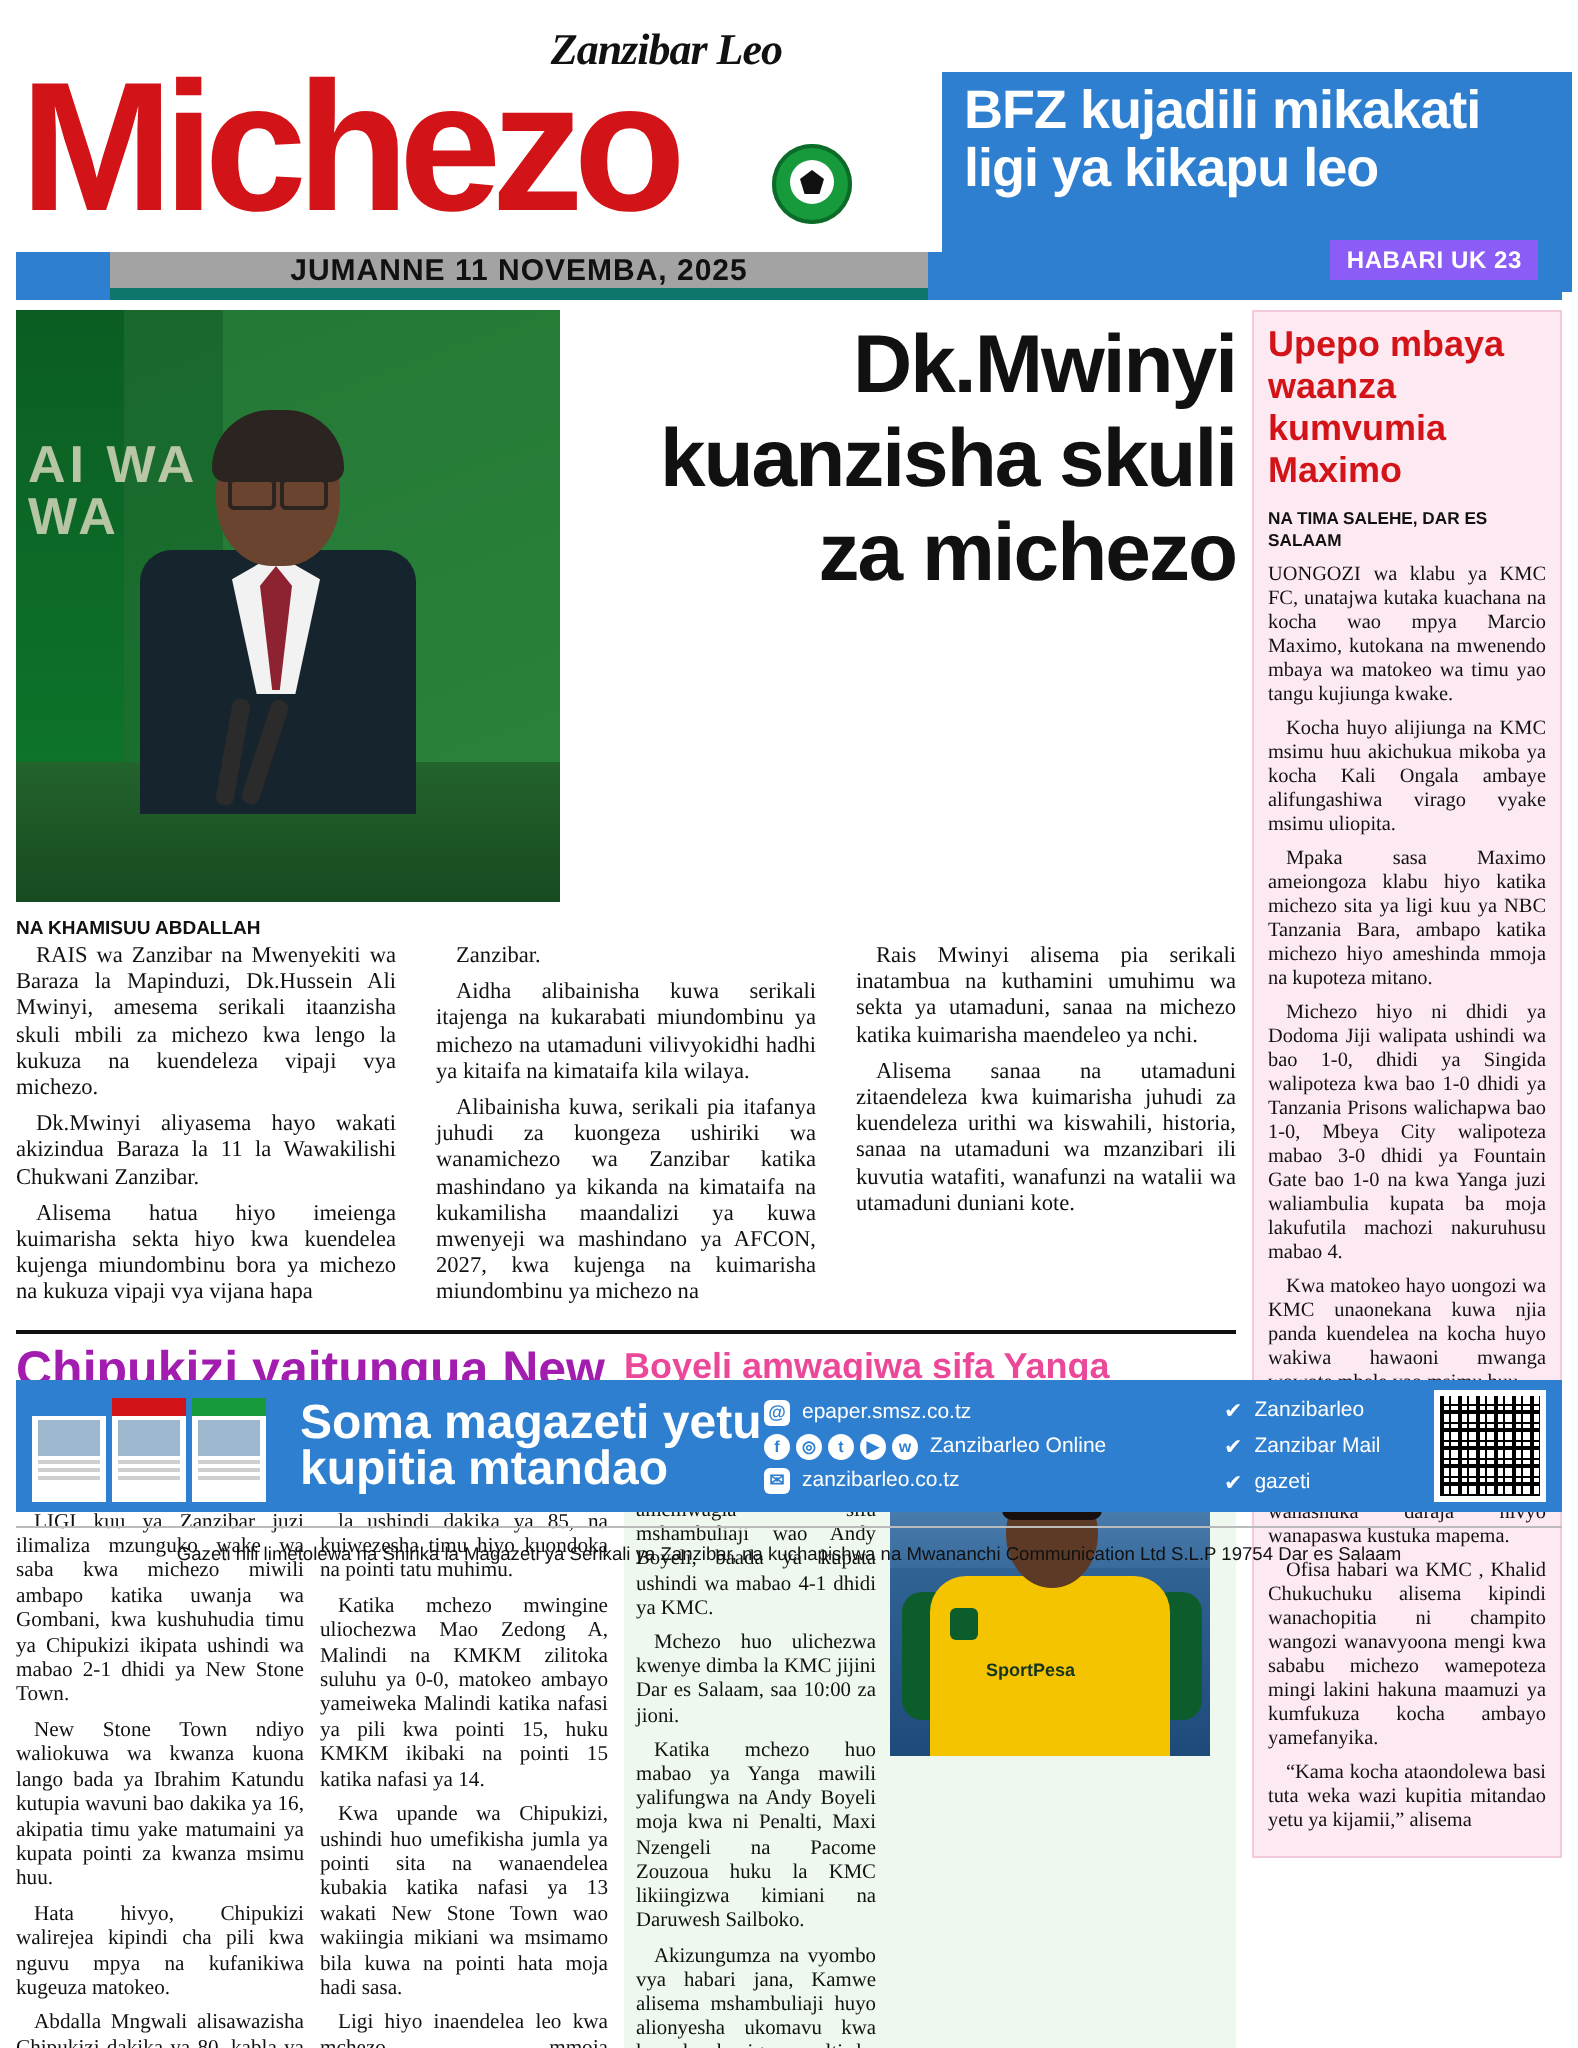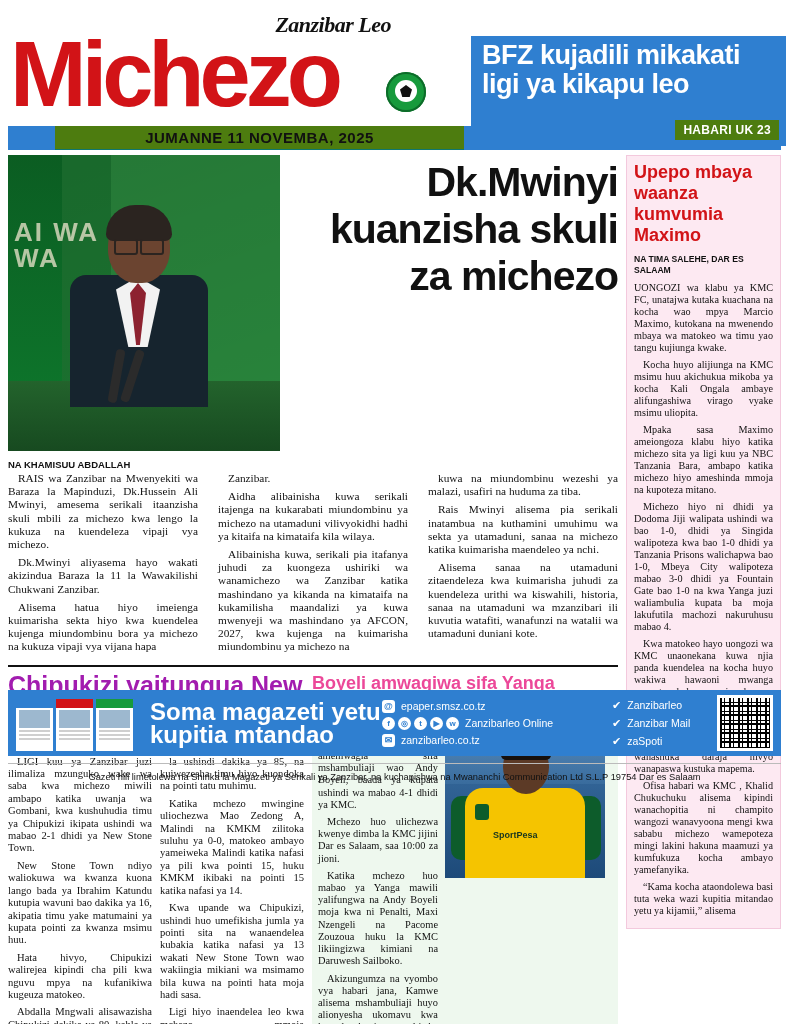--- a/index.html
+++ b/index.html
@@ -49,39 +49,39 @@
     position: absolute; left: 463px; top: 30px; width: 315px; height: 110px;
     background: #2f7fd0; color: #ffffff;
     border: 1px solid #2f7fd0;
     padding: 4px 8px 4px 10px;
   }
   .mast-right .kicker {
     font-family: "Liberation Sans", sans-serif;
     font-weight: bold; font-size: 27px; line-height: 29px; letter-spacing: -0.5px;
   }
   .habari-badge {
-    position: absolute; right: 6px; bottom: 5px;
-    background: #4d7c0f; color: #fff;
+    position: absolute; right: 16px; bottom: 5px;
+    background: #8b5cf6; color: #fff;
     font-family: "Liberation Sans", sans-serif;
     font-weight: bold; font-size: 12px; letter-spacing: 0.3px;
     padding: 3px 8px;
   }
 
   
   .datebar {
     margin-top: 2px;
     display: flex; height: 24px; width: 773px;
   }
   .datebar .blue { width: 47px; background: #2f7fd0; }
   .datebar .datecell {
-    flex: 0 0 409px; background: #4d7c0f;
+    flex: 0 0 409px; background: #a3a3a3;
     display: flex; align-items: center; justify-content: center;
     font-family: "Liberation Sans", sans-serif;
     font-weight: bold; font-size: 15px; color: #111; letter-spacing: 0.5px;
-    border-bottom: 1px solid #0f766e;
+    border-bottom: 6px solid #0f766e;
   }
   .datebar .blue2 { flex: 1; background: #2f7fd0; }
 
   
   .content { display: flex; gap: 8px; margin-top: 5px; }
   .left-col { width: 610px; }
   .right-col { width: 163px; }
 
   
   .lead { display: flex; gap: 8px; }
@@ -304,21 +304,20 @@
           <p class="first">RAIS wa Zanzibar na Mwenyekiti wa Baraza la Mapinduzi, Dk.Hussein Ali Mwinyi, amesema serikali itaanzisha skuli mbili za michezo kwa lengo la kukuza na kuendeleza vipaji vya michezo.</p>
           <p>Dk.Mwinyi aliyasema hayo wakati akizindua Baraza la 11 la Wawakilishi Chukwani Zanzibar.</p>
           <p>Alisema hatua hiyo imeienga kuimarisha sekta hiyo kwa kuendelea kujenga miundombinu bora ya michezo na kukuza vipaji vya vijana hapa</p>
         </div>
         <div class="c">
           <p class="first">Zanzibar.</p>
           <p>Aidha alibainisha kuwa serikali itajenga na kukarabati miundombinu ya michezo na utamaduni vilivyokidhi hadhi ya kitaifa na kimataifa kila wilaya.</p>
           <p>Alibainisha kuwa, serikali pia itafanya juhudi za kuongeza ushiriki wa wanamichezo wa Zanzibar katika mashindano ya kikanda na kimataifa na kukamilisha maandalizi ya kuwa mwenyeji wa mashindano ya AFCON, 2027, kwa kujenga na kuimarisha miundombinu ya michezo na</p>
         </div>
         <div class="c">
-          <p class="first">kuwa na miundombinu wezeshi ya malazi, usafiri na huduma za tiba.</p>
           <p>Rais Mwinyi alisema pia serikali inatambua na kuthamini umuhimu wa sekta ya utamaduni, sanaa na michezo katika kuimarisha maendeleo ya nchi.</p>
           <p>Alisema sanaa na utamaduni zitaendeleza kwa kuimarisha juhudi za kuendeleza urithi wa kiswahili, historia, sanaa na utamaduni wa mzanzibari ili kuvutia watafiti, wanafunzi na watalii wa utamaduni duniani kote.</p>
         </div>
       </div>
 
       <div class="hr-black"></div>
 
       <div class="bottom">
 
         <div class="story-a">
@@ -443,21 +442,21 @@
       <div class="row">
         <span class="chk">✔</span>
         <span>Zanzibarleo</span>
       </div>
       <div class="row">
         <span class="chk">✔</span>
         <span>Zanzibar Mail</span>
       </div>
       <div class="row">
         <span class="chk">✔</span>
-        <span>zaSpoti</span>
+        <span>gazeti</span>
       </div>
     </div>
 
     <div class="qr">
       <div class="grid"></div>
     </div>
   </div>
 
   <div class="footline"></div>
   <div class="footnote">Gazeti hili limetolewa na Shirika la Magazeti ya Serikali ya Zanzibar, na kuchapishwa na Mwananchi Communication Ltd S.L.P 19754 Dar es Salaam</div>

